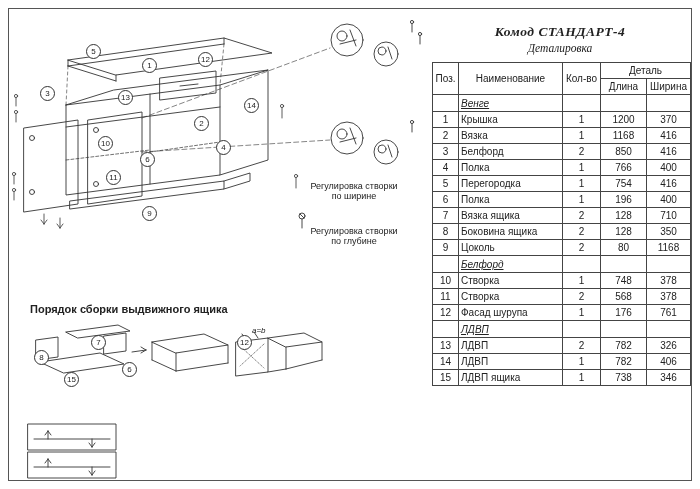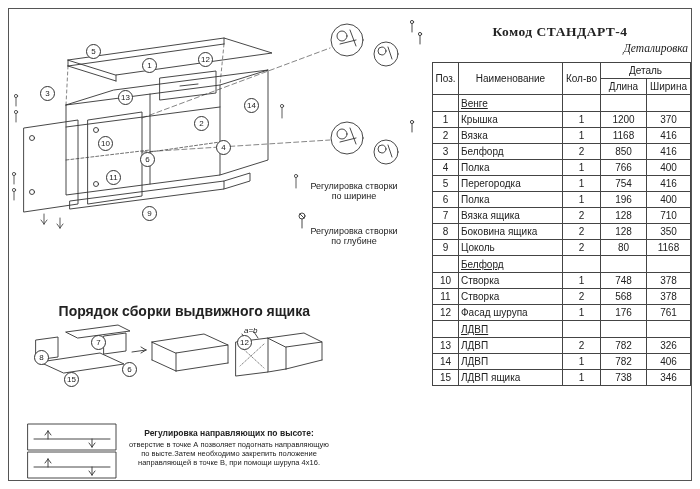--- a/index.html
+++ b/index.html
@@ -3,39 +3,39 @@
 <meta charset="utf-8">
 <style>
   html,body{margin:0;padding:0;background:#e8e8e8}
   .page{position:relative;width:700px;height:489px;background:#fff;
         font-family:"Liberation Sans",sans-serif;color:#222;overflow:hidden;margin:0 auto}
   .frame{position:absolute;left:8px;top:8px;right:8px;bottom:8px;border:1.5px solid #555;pointer-events:none}
   svg.art{position:absolute;left:0;top:0}
 
   
   .doc-title{position:absolute;left:432px;top:24px;width:256px;text-align:center;
-             font-family:"Liberation Serif",serif;font-size:13.5px;font-weight:bold;letter-spacing:.5px}
-  .doc-subtitle{position:absolute;left:432px;top:42px;width:256px;text-align:right;
+             font-family:"Liberation Serif",serif;font-style:italic;font-size:13.5px;font-weight:bold;letter-spacing:.5px}
+  .doc-subtitle{position:absolute;left:432px;top:42px;width:256px;text-align:center;
              font-family:"Liberation Serif",serif;font-style:italic;font-size:11.5px}
   table.t{position:absolute;left:432px;top:62px;border-collapse:collapse;table-layout:fixed}
   table.t th,table.t td{border:1px solid #444;font-size:10px;font-weight:normal;
              height:15px;padding:0 2px;overflow:hidden;white-space:nowrap}
   table.t th{text-align:center}
   td.nm{text-align:left;padding-left:4px}
   td.ct{text-align:center}
   tr.sec td{height:16px}
-  tr.sec span{text-decoration:underline;}
+  tr.sec span{text-decoration:underline;font-style:italic}
 
   
   .co{position:absolute;width:13px;height:13px;border:1px solid #333;border-radius:50%;
       background:#fff;font-size:8px;line-height:13px;text-align:center}
   .adj{position:absolute;width:98px;text-align:center;font-size:9px;line-height:1.15}
-  .drw-title{position:absolute;left:30px;top:303px;width:280px;text-align:right;
-      font-size:14px;font-weight:bold}
-  .ab-note{position:absolute;left:244px;top:326px;font-size:8px;font-style:italic}
+  .drw-title{position:absolute;left:30px;top:303px;width:280px;text-align:left;
+      font-size:11px;font-weight:bold}
+  .ab-note{position:absolute;left:252px;top:326px;font-size:8px;font-style:italic}
   .note{position:absolute;left:120px;top:428px;width:218px;text-align:center;line-height:1.25}
   .note .nt{font-size:8.5px;font-weight:bold;margin-bottom:1px}
   .note .nl{font-size:7.5px}
 </style>
 </head>
 <body>
 
 <div class="page">
   <div class="frame"></div>
 
@@ -164,26 +164,20 @@
   <span class="co" style="left:64px;top:372px">15</span>
   <span class="co" style="left:122px;top:362px">6</span>
   <span class="co" style="left:237px;top:335px">12</span>
 
   <div class="adj" style="left:305px;top:181px">Регулировка створки по ширине</div>
   <div class="adj" style="left:305px;top:226px">Регулировка створки по глубине</div>
 
   <div class="drw-title">Порядок сборки выдвижного ящика</div>
   <div class="ab-note">a=b</div>
 
-  <div class="note">
-    <div class="nt">Регулировка направляющих по высоте:</div>
-    <div class="nl">отверстие в точке А позволяет подогнать направляющую</div>
-    <div class="nl">по высте.Затем необходимо закрепить положение</div>
-    <div class="nl">направляющей в точке В, при помощи шурупа 4х16.</div>
-  </div>
 
   <div class="doc-title">Комод СТАНДАРТ-4</div>
   <div class="doc-subtitle">Деталировка</div>
 
   <table class="t">
     <colgroup>
       <col style="width:26px">
         <col style="width:104px">
         <col style="width:38px">
       <col style="width:46px">

